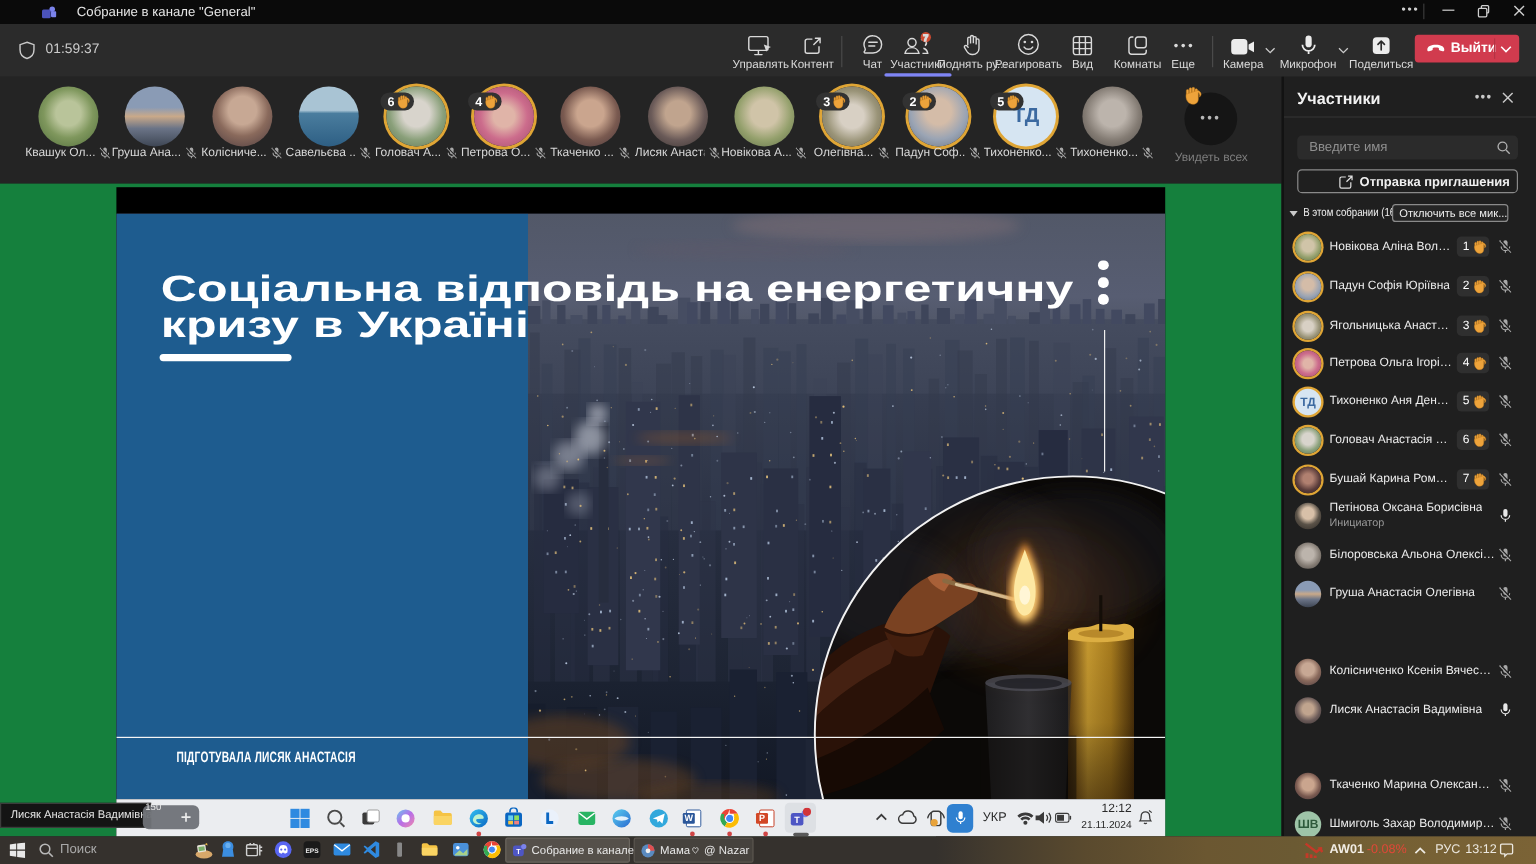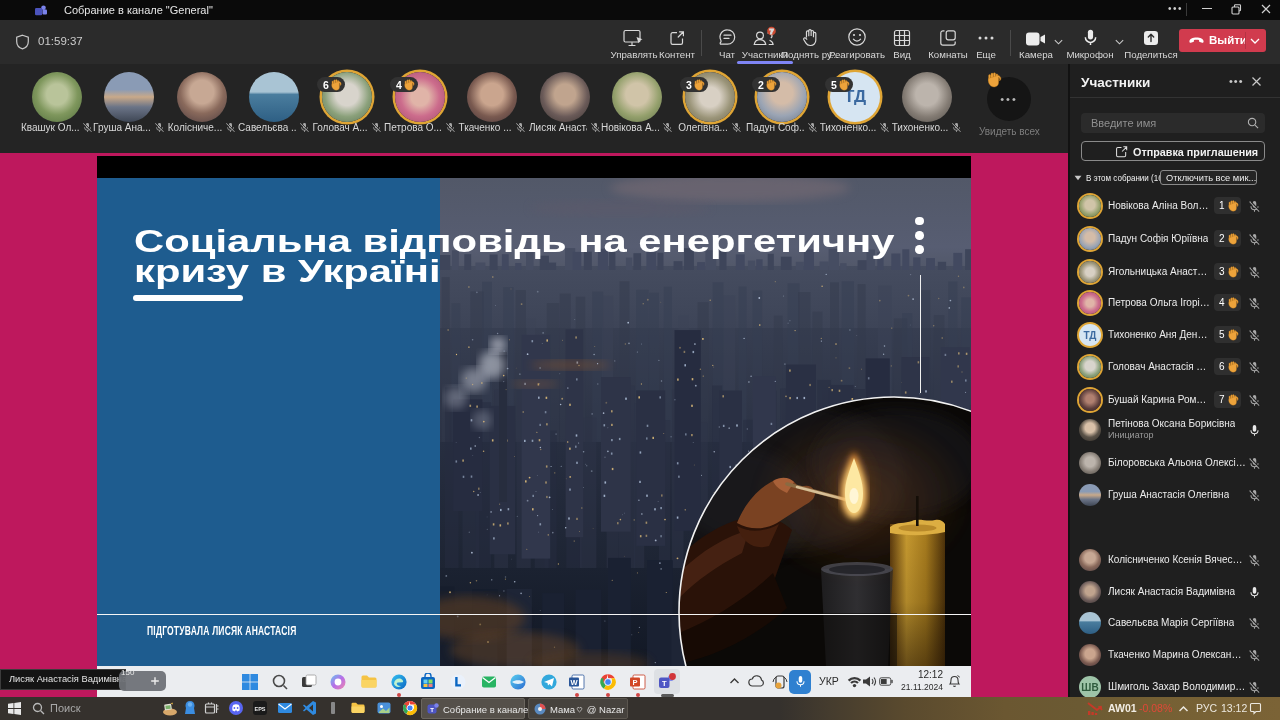--- a/index.html
+++ b/index.html
@@ -11,21 +11,21 @@
   #toolbar { left:0; top:20px; width:1280px; height:44px; background:#2b2b2b; }
   .tbtn { position:absolute; top:6px; text-align:center; color:#d9d9d9; }
   .tbtn .ic { height:21px; display:flex; align-items:flex-end; justify-content:center; }
   .tbtn .lb { font-size:9.7px; margin-top:2px; white-space:nowrap; }
   #strip { left:0; top:64px; width:1280px; height:89px; background:#242424; }
   .sav { position:absolute; top:8px; width:50px; height:50px; border-radius:50%; overflow:hidden; }
   .snrow { position:absolute; top:58px; display:flex; align-items:center; justify-content:center; gap:3px; }
   .snm { font-size:10px; color:#d8d8d8; white-space:nowrap; overflow:hidden; max-width:58px; }
   .ring { box-shadow:0 0 0 2.5px #dfa535; }
   .badge { position:absolute; top:13px; height:15px; background:#323232; border-radius:8px; color:#fff; font-size:10.5px; font-weight:bold; display:flex; align-items:center; padding:0 3px 0 6px; gap:1px; z-index:5; }
-  #stage { left:0; top:153px; width:1068px; height:544px; background:#be185d; }
+  #stage { left:0; top:153px; width:1068px; height:544px; background:#15803d; }
   #shared { position:absolute; left:97px; top:3px; width:874px; height:541px; background:#000; }
   #slide { position:absolute; left:0; top:22px; width:874px; height:488px; overflow:hidden; background:#3c4354; }
   #wtaskbar { position:absolute; left:0; top:510px; width:874px; height:31px; background:#ebedf0; }
   #panel { left:1068px; top:64px; width:212px; height:633px; background:#1f1f1f; border-left:2px solid #121212; }
   .prow { position:absolute; left:8px; width:202px; height:32px; }
   .pav { position:absolute; left:1px; top:5px; width:22px; height:22px; border-radius:50%; overflow:hidden; }
   .pring { box-shadow:0 0 0 2px #dfa535; }
   .pname { position:absolute; left:30px; top:10px; font-size:10px; color:#ececec; white-space:nowrap; overflow:hidden; text-overflow:ellipsis; }
   .pbadge { position:absolute; left:136px; top:7px; height:17px; background:#2f2f2f; border-radius:4px; color:#fff; font-size:10px; display:flex; align-items:center; padding:0 2px 0 5px; gap:2px; }
   .pmic { position:absolute; left:170px; top:9px; }
@@ -1437,30 +1437,20 @@
 </svg></div>
     </div>
     <div class="prow" style="top:512px;">
       <div class="pav" style="background:radial-gradient(circle at 50% 45%, #c0a48e 0 28%, #6a5a58 60%, #36302e 100%);"></div>
       <div class="pname" style="max-width:138px;">Лисяк Анастасія Вадимівна</div>
       <div class="pmic"><svg width="13" height="13" viewBox="0 0 14 14" fill="none" stroke="#e8e8e8" stroke-width="1.1">
 <rect x="5.1" y="1.2" width="3.8" height="7.2" rx="1.9" fill="#e8e8e8" stroke="none"></rect>
 <path d="M3.2 6.8 a3.8 3.8 0 0 0 7.6 0 M7 10.6 V12.6"></path>
 </svg></div>
     </div>
-    <div class="prow" style="top:543px;">
-      <div class="pav" style="background:linear-gradient(180deg,#a9c4d4 0 40%, #4a7d9e 45%, #2e5f84 100%);"></div>
-      <div class="pname" style="max-width:138px;">Савельєва Марія Сергіївна</div>
-      <div class="pmic"><svg width="13" height="13" viewBox="0 0 14 14" fill="none" stroke="#a8a8a8" stroke-width="1.1">
-<rect x="5.1" y="1.2" width="3.8" height="7.2" rx="1.9" fill="#a8a8a8" stroke="none"></rect>
-<path d="M3.2 6.8 a3.8 3.8 0 0 0 7.6 0 M7 10.6 V12.6"></path>
-<path d="M1.8 1.6 L12.2 12.4" stroke-width="1.3"></path>
-<path d="M2.9 1.5 L13.3 12.3" stroke="#1f1f1f" stroke-width="1.1"></path>
-</svg></div>
-    </div>
     <div class="prow" style="top:575px;">
       <div class="pav" style="background:radial-gradient(circle at 50% 45%, #caa58e 0 30%, #7a5a50 60%, #433238 100%);"></div>
       <div class="pname" style="max-width:138px;">Ткаченко Марина Олександр...</div>
       <div class="pmic"><svg width="13" height="13" viewBox="0 0 14 14" fill="none" stroke="#a8a8a8" stroke-width="1.1">
 <rect x="5.1" y="1.2" width="3.8" height="7.2" rx="1.9" fill="#a8a8a8" stroke="none"></rect>
 <path d="M3.2 6.8 a3.8 3.8 0 0 0 7.6 0 M7 10.6 V12.6"></path>
 <path d="M1.8 1.6 L12.2 12.4" stroke-width="1.3"></path>
 <path d="M2.9 1.5 L13.3 12.3" stroke="#1f1f1f" stroke-width="1.1"></path>
 </svg></div>
     </div>

